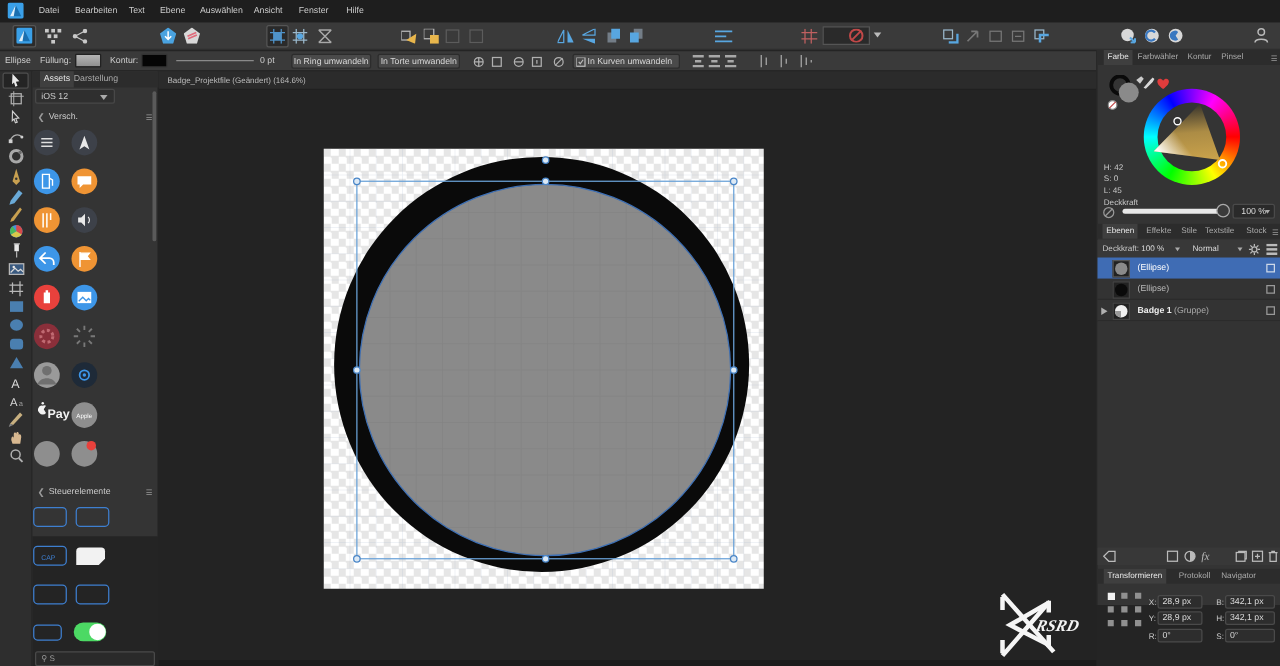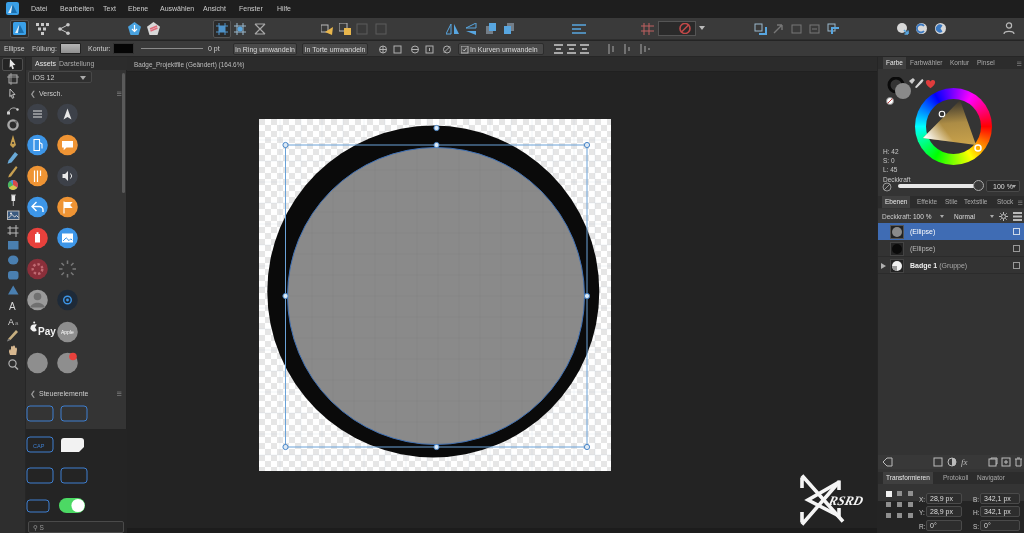--- a/index.html
+++ b/index.html
@@ -8,21 +8,21 @@
 .abs { position:absolute; }
 #menubar { position:absolute; left:0; top:0; width:1024px; height:18px; background:#1e1e1e; }
 #menubar .mi { position:absolute; top:0; height:18px; line-height:18px; color:#cccccc; font-size:7px; }
 #toolbar { position:absolute; left:0; top:18px; width:1024px; height:22px; background:#3a3a3a; border-bottom:1px solid #2e2e2e; }
 #contextbar { position:absolute; left:0; top:41px; width:1024px; height:16px; background:#3a3a3a; border-bottom:1px solid #262626; color:#cfcfcf; font-size:7.5px; }
 .cbtn { position:absolute; top:2px; height:12px; line-height:12px; background:#4a4a4a; border:1px solid #2c2c2c; border-radius:2px; color:#d8d8d8; font-size:7px; text-align:center; }
 #toolstrip { position:absolute; left:0; top:57px; width:26px; height:476px; background:#2e2e2e; border-right:1px solid #262626; }
 #assets { position:absolute; left:26px; top:57px; width:101px; height:372px; background:#343434; border-right:1px solid #222;text-decoration:underline; }
 #canvas { position:absolute; left:127px; top:57px; width:750px; height:476px; background:#232323; }
 #tabbar { position:absolute; left:0; top:0; width:750px; height:15px; background:#2b2b2b; border-bottom:1px solid #202020; }
-#rightpanel { position:absolute; left:877px; top:57px; width:147px; height:444px; background:#343434; border-left:1px solid #252525; }
+#rightpanel { position:absolute; left:877px; top:40px; width:147px; height:444px; background:#343434; border-left:1px solid #252525; }
 .ptabs { position:absolute; left:0; width:147px; height:11px; background:#2c2c2c; }
 .ptab { position:absolute; top:0; height:11px; line-height:11px; font-size:6.5px; color:#aaa; padding:0 3px; }
 .ptab.sel { background:#3f3f3f; color:#e8e8e8; }
 .lbl { color:#c8c8c8; font-size:6.5px; position:absolute; }
 </style>
 </head>
 <body>
 
 <div id="menubar">
   <svg class="abs" style="left:6px;top:2px" width="13" height="13" viewBox="0 0 13 13">

